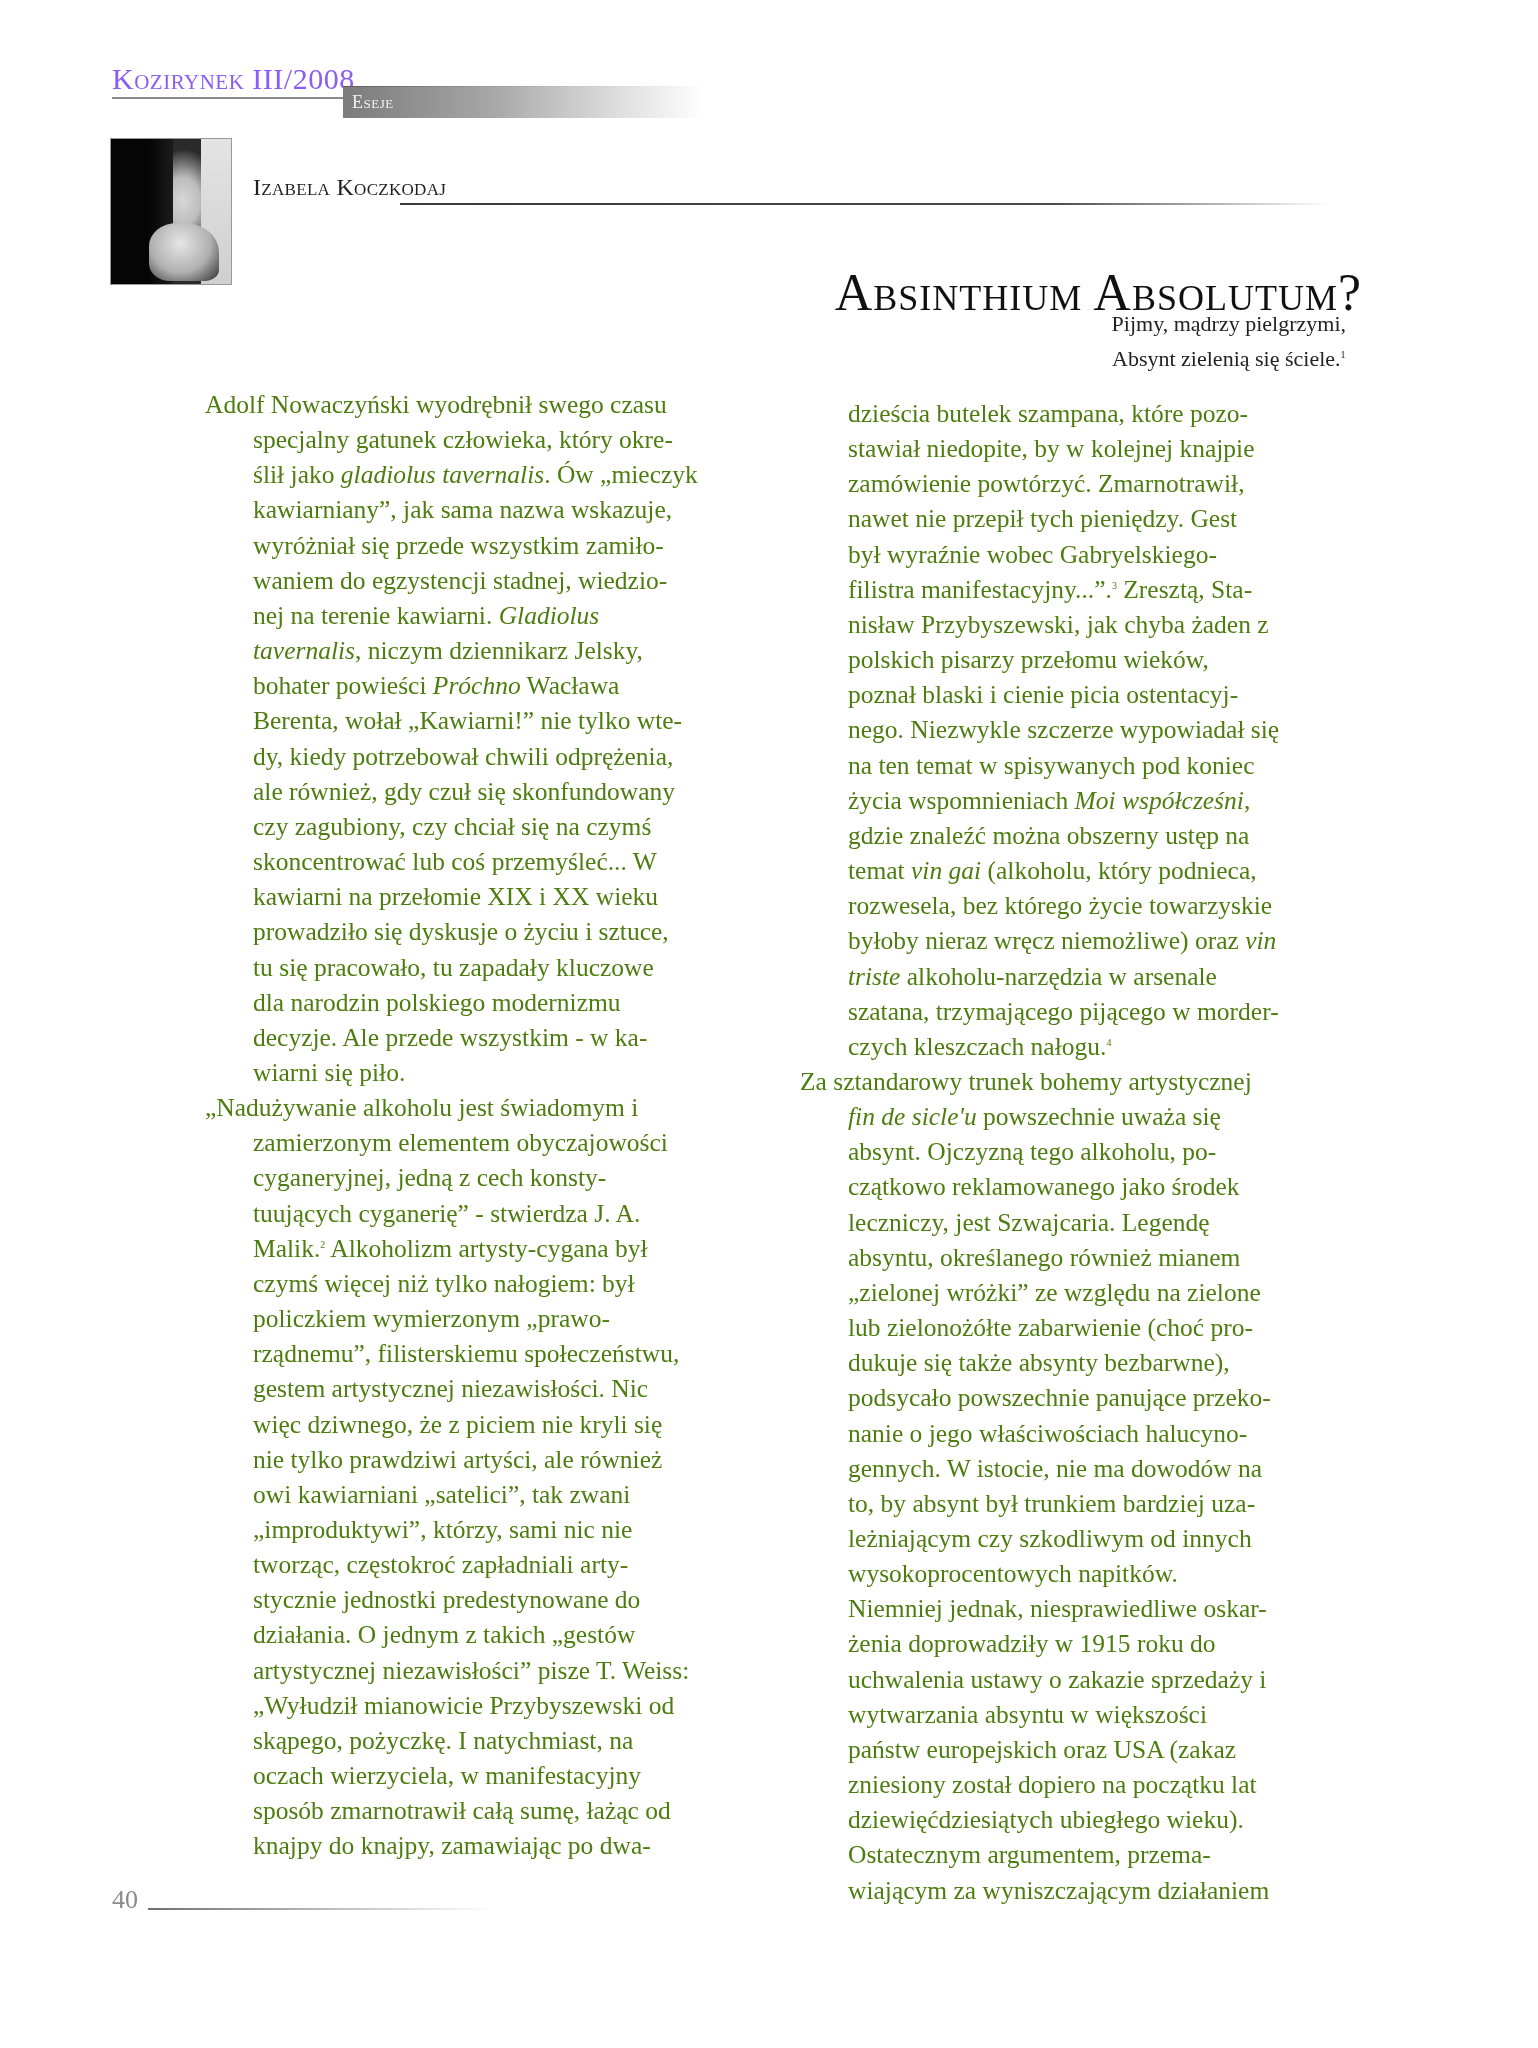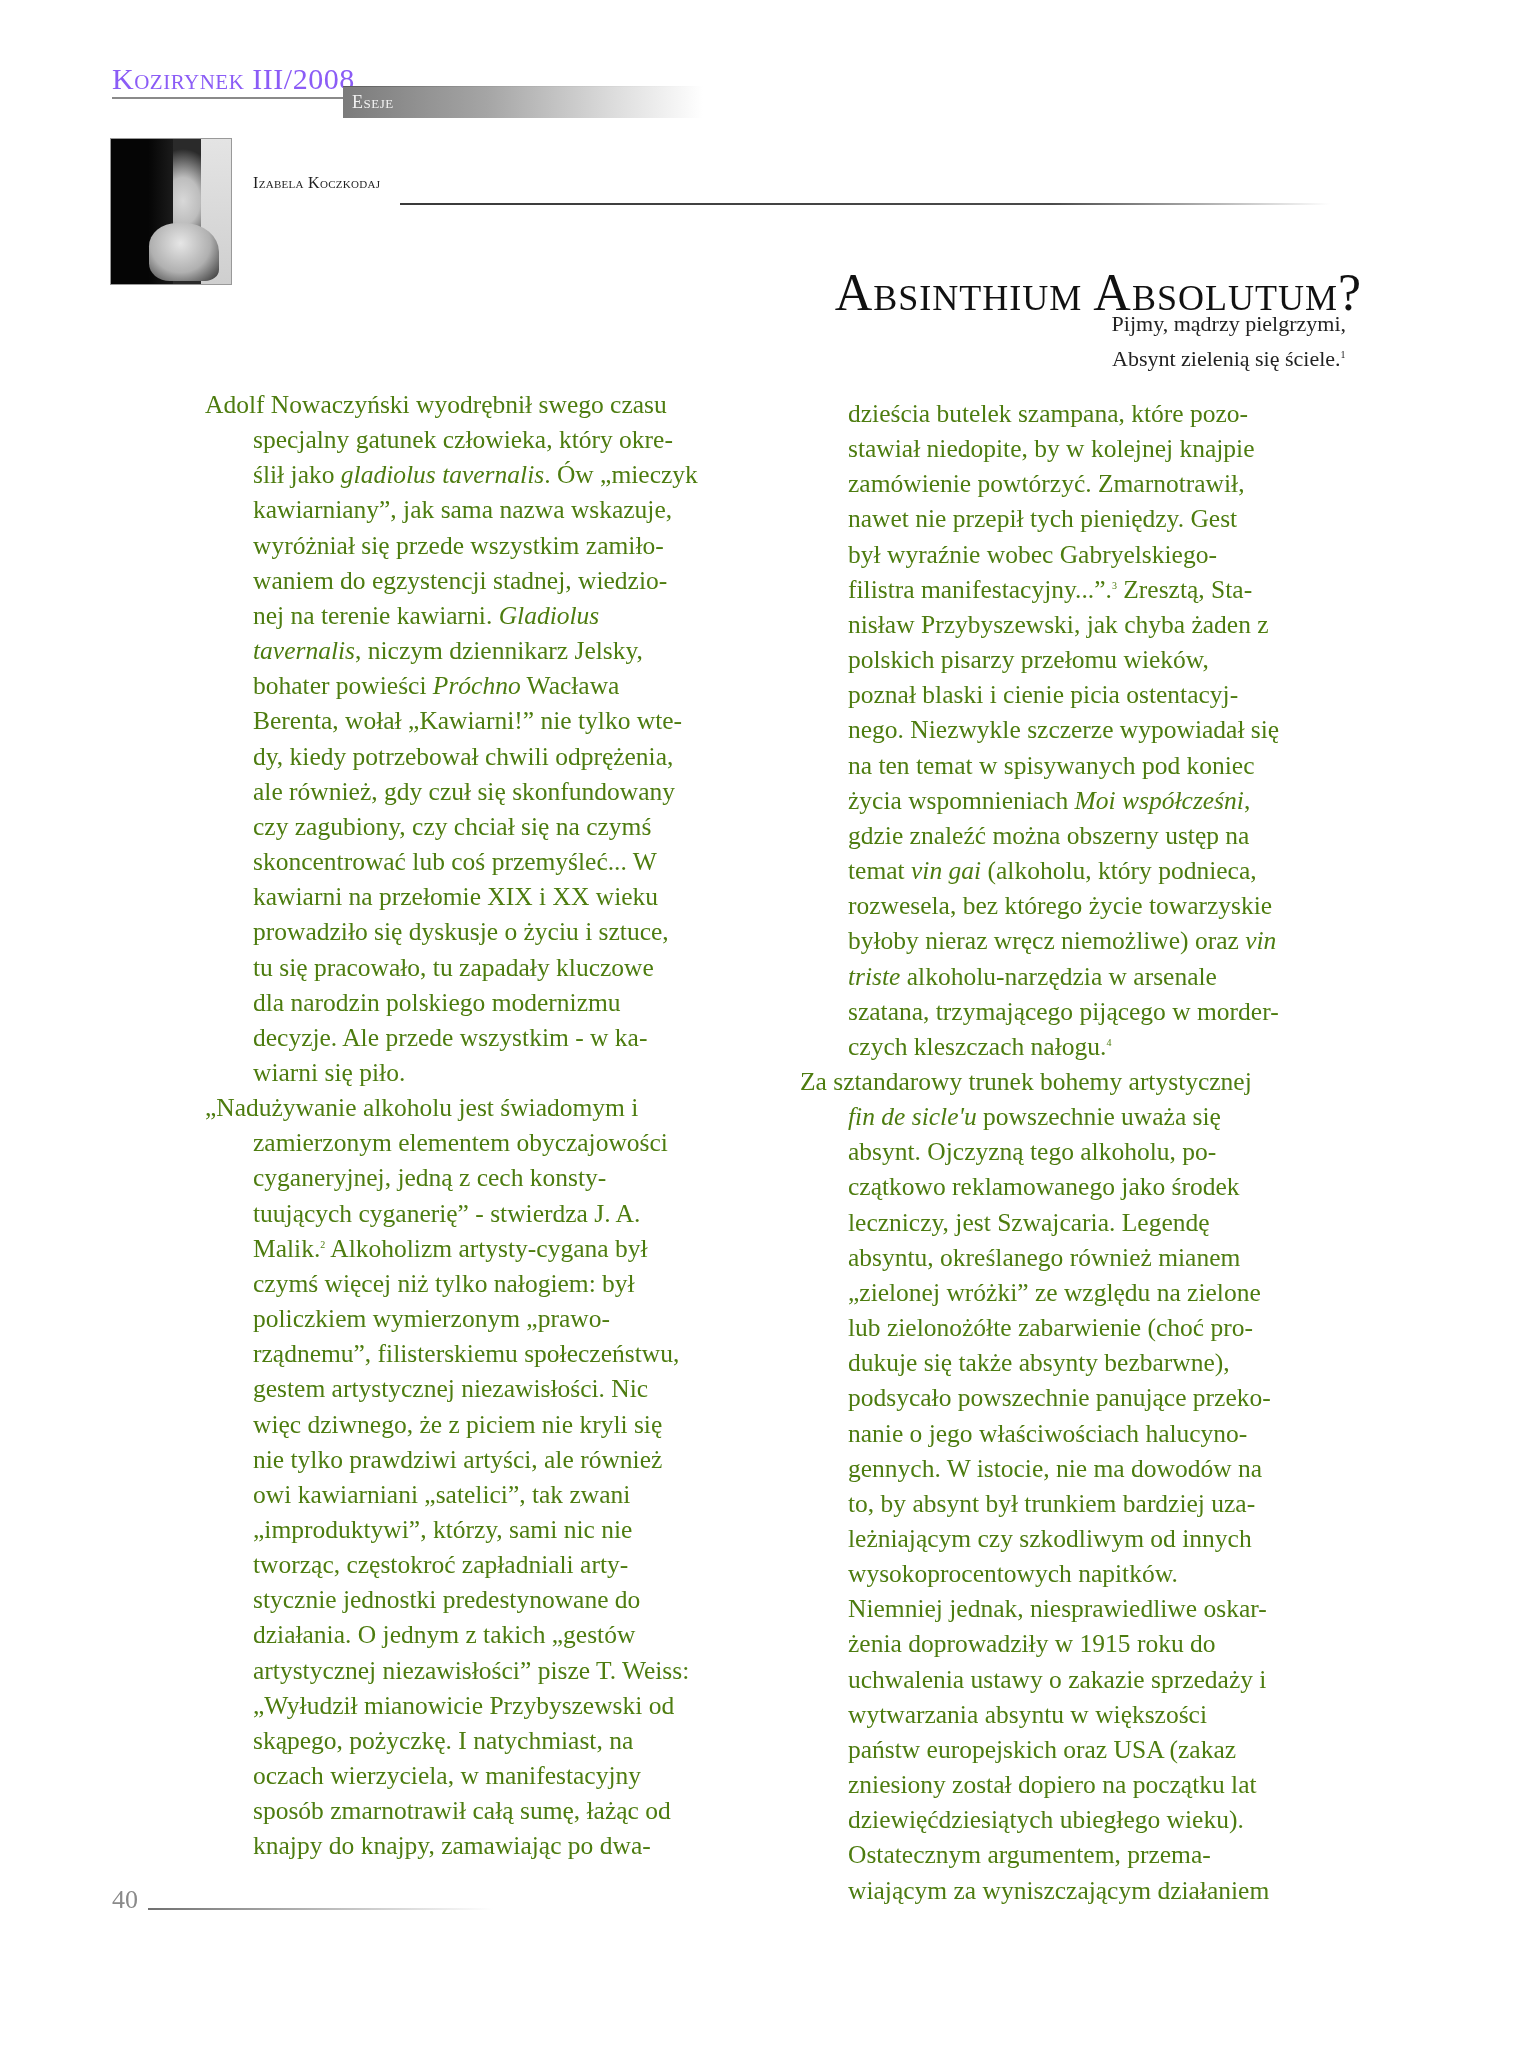--- a/index.html
+++ b/index.html
@@ -20,21 +20,21 @@
            background:
              radial-gradient(ellipse 38px 52px at 72px 62px, #d8d8d8 0%, #bdbdbd 45%, #2a2a2a 100%),
              #111; overflow:hidden; }
   .photo .hair { position:absolute; left:0; top:0; width:62px; height:145px;
                  background:linear-gradient(to right,#050505 60%,#1b1b1b 100%); }
   .photo .bg { position:absolute; right:0; top:0; width:30px; height:145px;
                background:linear-gradient(to bottom,#e4e4e4,#cfcfcf); }
   .photo .hand { position:absolute; left:38px; top:84px; width:70px; height:58px; border-radius:40% 50% 20% 30%;
                  background:radial-gradient(ellipse at 45% 35%, #e6e6e6 0%, #b0b0b0 55%, #2d2d2d 100%); }
 
-  .author { position:absolute; left:253px; top:174px; font-size:16px; font-variant:small-caps;
+  .author { position:absolute; left:253px; top:174px; font-size:24px; font-variant:small-caps;
             color:#1f1f1f; letter-spacing:0.3px; white-space:nowrap; }
   .author-rule { position:absolute; left:400px; top:203px; width:930px; height:2px;
                  background:linear-gradient(to right,#3a3a3a 0%,#4a4a4a 70%,#ffffff 100%); }
 
   .title { position:absolute; right:176px; top:228px; font-size:52px; font-variant:small-caps;
            letter-spacing:1px; color:#111; white-space:nowrap; font-weight:normal; }
 
   .epigraph { position:absolute; right:192px; top:306px; text-align:center; 
               font-size:22px; line-height:35px; color:#222; }
   sup { font-size:10px; vertical-align:super; line-height:0; }

